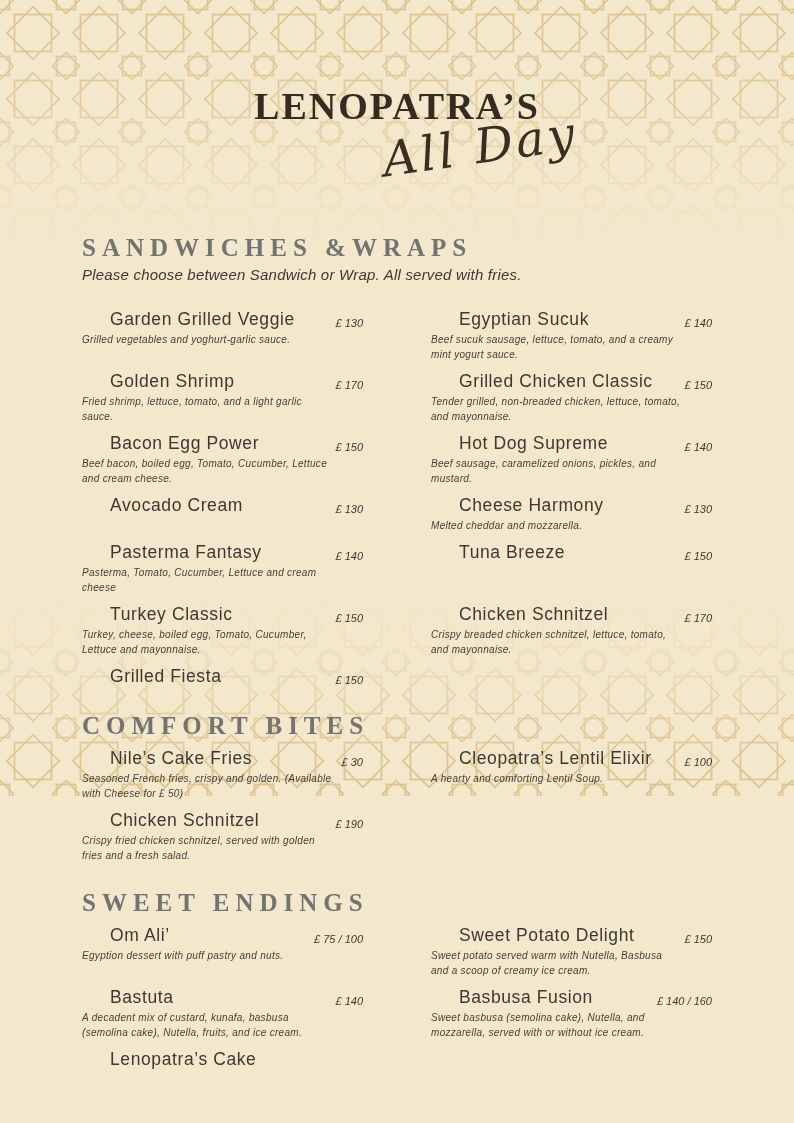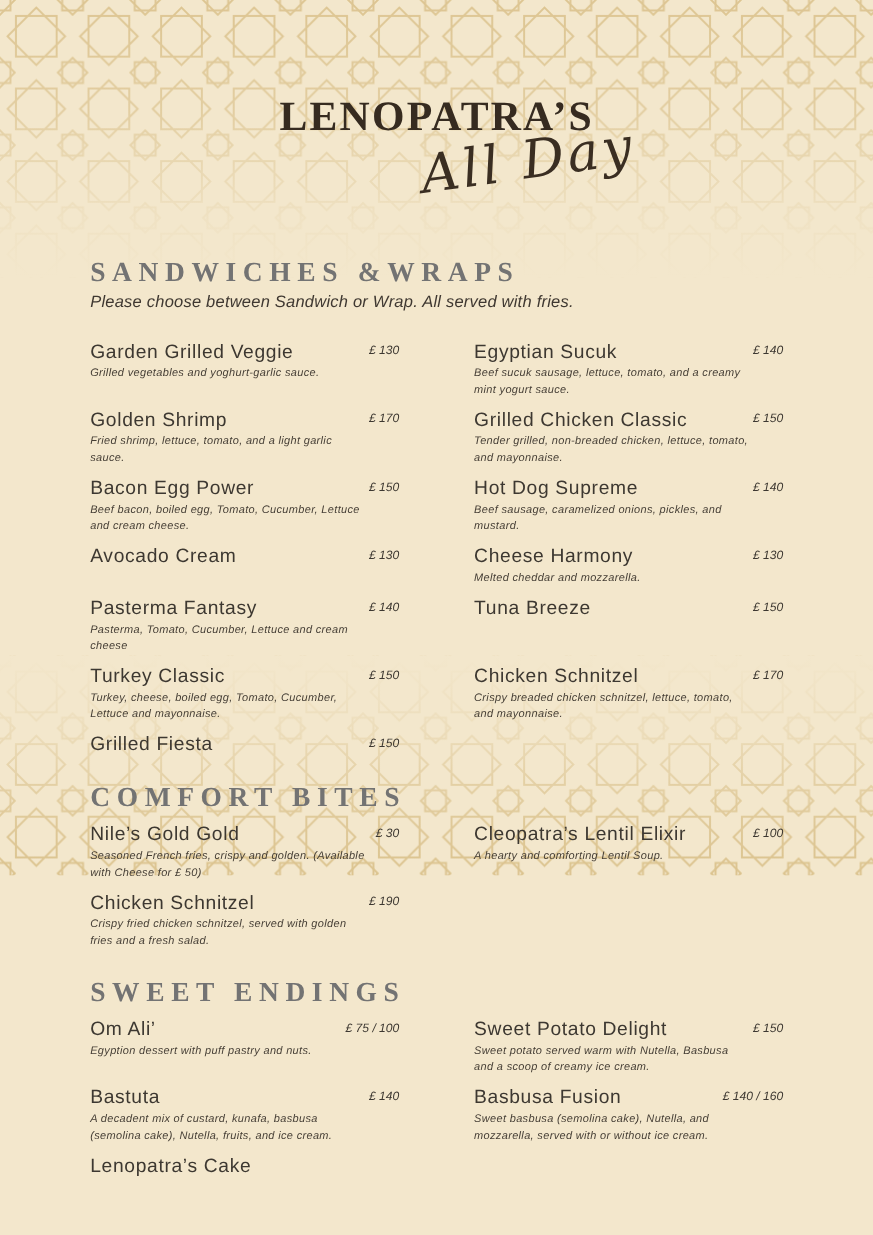--- a/index.html
+++ b/index.html
@@ -81,21 +81,22 @@
     display: grid;
     grid-template-columns: 1fr 1fr;
     column-gap: 68px;
     row-gap: 9px;
     margin-top: 8px;
   }
   .item-cell { min-height: 10px; }
   .item-row {
     display: flex;
     justify-content: space-between;
-    align-items: center;
+    align-items: flex-end;
+    margin-left: 28px;
   }
   .item-name {
     font-size: 17.5px;
     line-height: 20px;
     letter-spacing: 0.6px;
     color: #3d3831;
   }
   .item-price {
     font-style: italic;
     font-size: 11px;
@@ -265,21 +266,21 @@
               </div>
             </div>
             <div class="item-cell"></div>
           </div>
         </section>
         <section class="menu-section">
           <h2 class="section-title">COMFORT BITES</h2>
           <div class="items-grid">
             <div class="item-cell">
               <div class="item-row">
-                <span class="item-name">Nile’s Gold Gold</span>
+                <span class="item-name">Nile’s Cake Fries</span>
                 <span class="item-price">£ 30</span>
               </div>
               <div class="item-desc">Seasoned French fries, crispy and golden. (Available with Cheese for £ 50)</div>
             </div>
             <div class="item-cell">
               <div class="item-row">
                 <span class="item-name">Cleopatra’s Lentil Elixir</span>
                 <span class="item-price">£ 100</span>
               </div>
               <div class="item-desc">A hearty and comforting Lentil Soup.</div>

